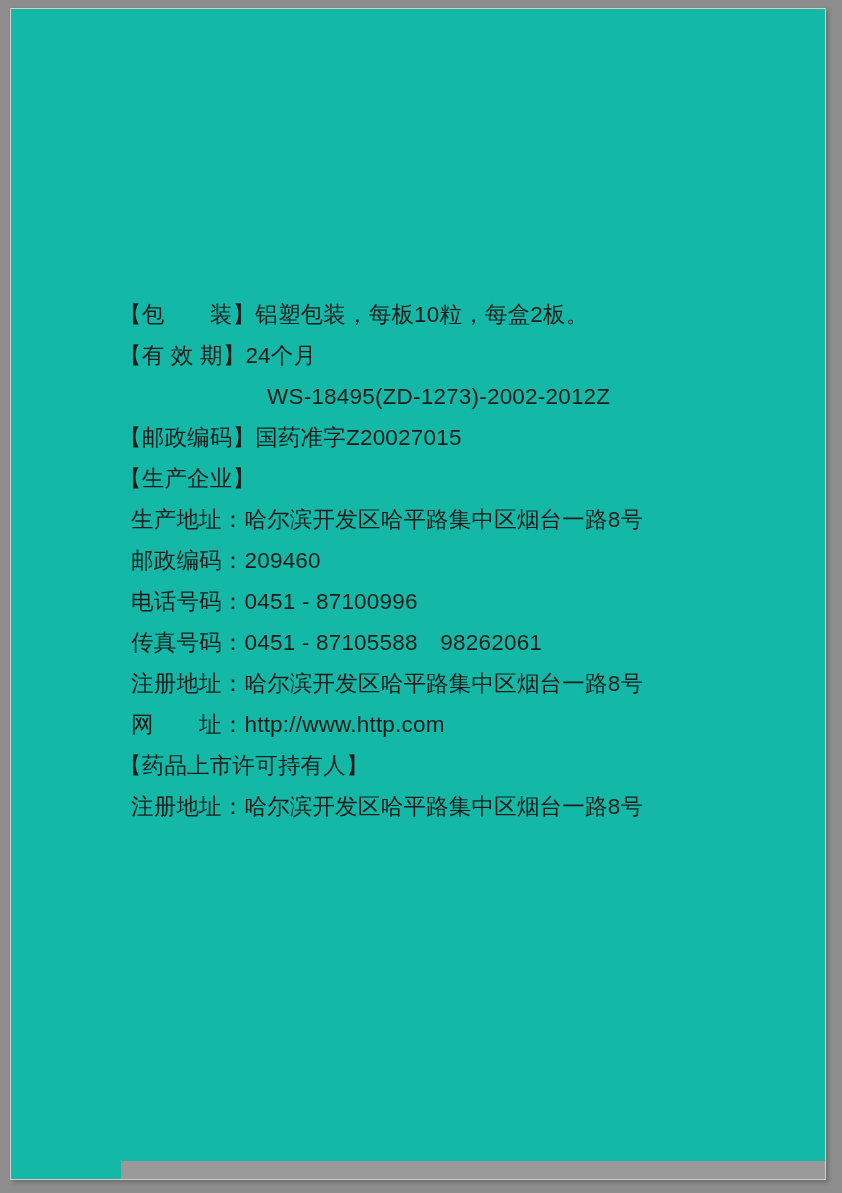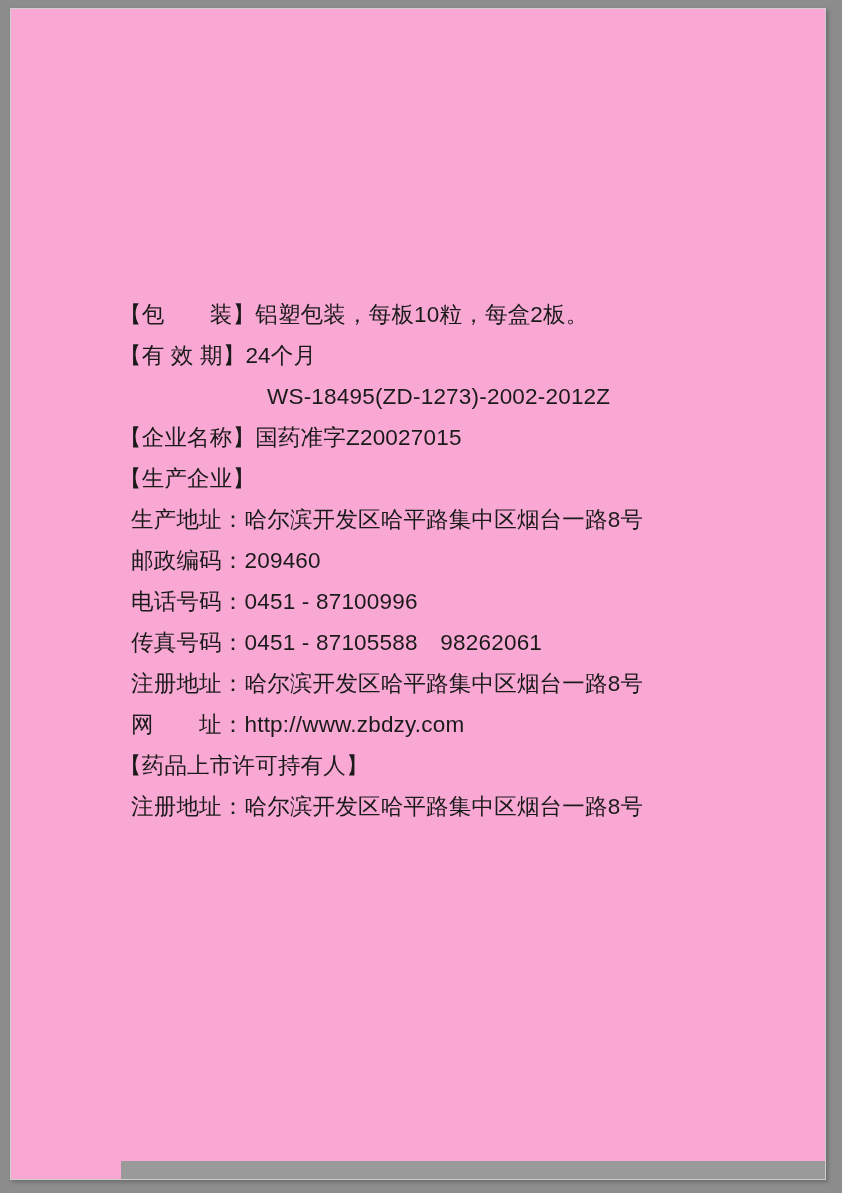--- a/index.html
+++ b/index.html
@@ -12,21 +12,21 @@
     height: 1193px;
     position: relative;
     font-family: "Liberation Sans", sans-serif;
   }
   .page {
     position: absolute;
     left: 10px;
     top: 8px;
     width: 814px;
     height: 1170px;
-    background: #f9a8d4;
+    background: #14b8a6;
     border: 1px solid #cfcfcf;
     box-shadow: 2px 2px 4px rgba(0,0,0,0.25);
     overflow: hidden;
   }
   .content {
     position: absolute;
     left: 108px;
     top: 285px;
     width: 660px;
     color: #1a1a1a;
@@ -56,25 +56,25 @@
   }
 </style>
 </head>
 <body>
 
 <div class="page">
   <div class="content">
     <div class="line">【包　　装】铝塑包装，每板10粒，每盒2板。</div>
     <div class="line">【有 效 期】24个月</div>
     <div class="line indent-cont">WS-18495(ZD-1273)-2002-2012Z</div>
-    <div class="line">【企业名称】国药准字Z20027015</div>
+    <div class="line">【邮政编码】国药准字Z20027015</div>
     <div class="line">【生产企业】</div>
     <div class="line indent1">生产地址：哈尔滨开发区哈平路集中区烟台一路8号</div>
     <div class="line indent1">邮政编码：209460</div>
     <div class="line indent1">电话号码：0451 - 87100996</div>
     <div class="line indent1">传真号码：0451 - 87105588　98262061</div>
     <div class="line indent1">注册地址：哈尔滨开发区哈平路集中区烟台一路8号</div>
-    <div class="line indent1">网　　址：http://www.zbdzy.com</div>
+    <div class="line indent1">网　　址：http://www.http.com</div>
     <div class="line">【药品上市许可持有人】</div>
     <div class="line indent1">注册地址：哈尔滨开发区哈平路集中区烟台一路8号</div>
   </div>
   <div class="footer-bar"></div>
 </div>
 
 </body></html>

